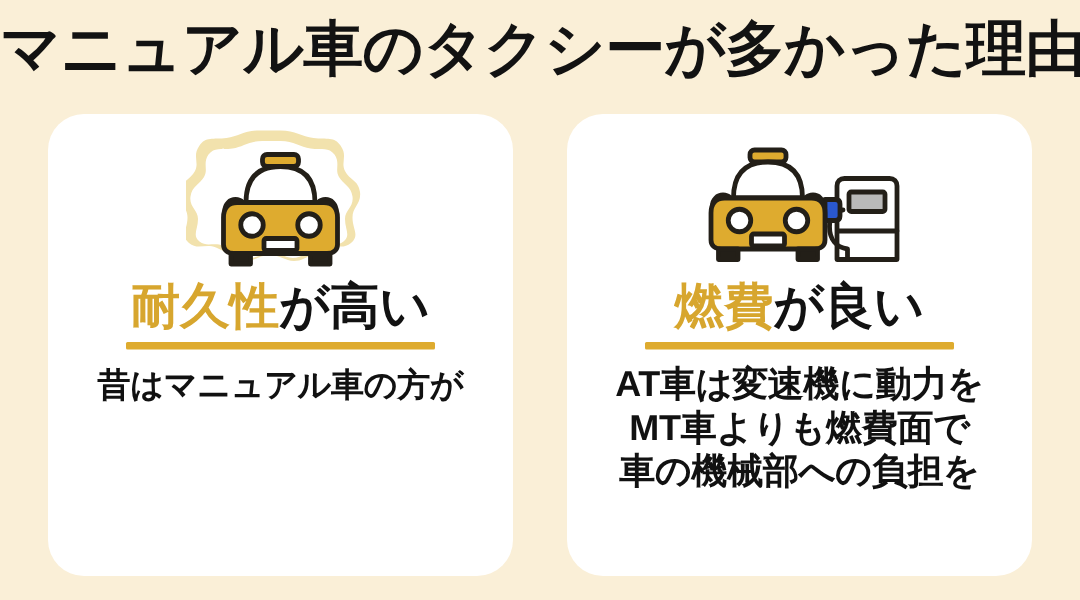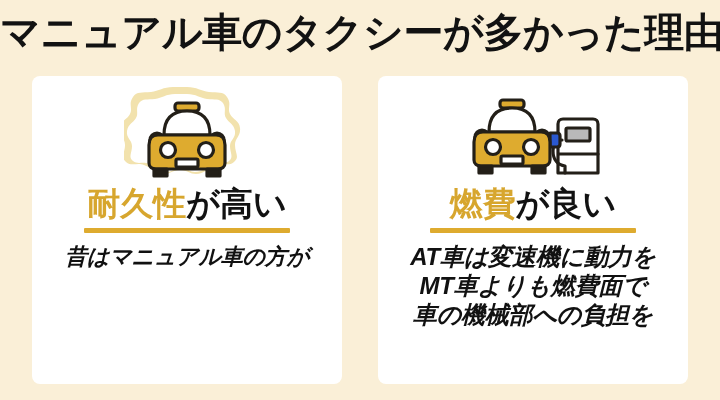--- a/index.html
+++ b/index.html
@@ -47,21 +47,21 @@
     width: 656px;
     height: 308px;
     display: flex;
     justify-content: space-between;
   }
 
   .card {
     width: 310px;
     height: 308px;
     background: #ffffff;
-    border-radius: 8px;
+    border-radius: 24px;
     position: relative;
     box-sizing: border-box;
     overflow: hidden;
   }
 
   
   .icon-area {
     position: absolute;
     left: 0;
     top: 6px;
@@ -104,21 +104,20 @@
     position: absolute;
     left: 8px;
     right: 8px;
     top: 166px;
     text-align: center;
     font-size: 22px;
     font-weight: bold;
     line-height: 30px;
     color: #111111;
     letter-spacing: -0.2px;
-    font-style: italic;
   }
   .card-body .line { display: block; white-space: nowrap; }
 
   .card-body.compact { font-size: 24px; line-height: 29px; }
 </style>
 </head>
 <body>
 
 <div class="infographic">
 

